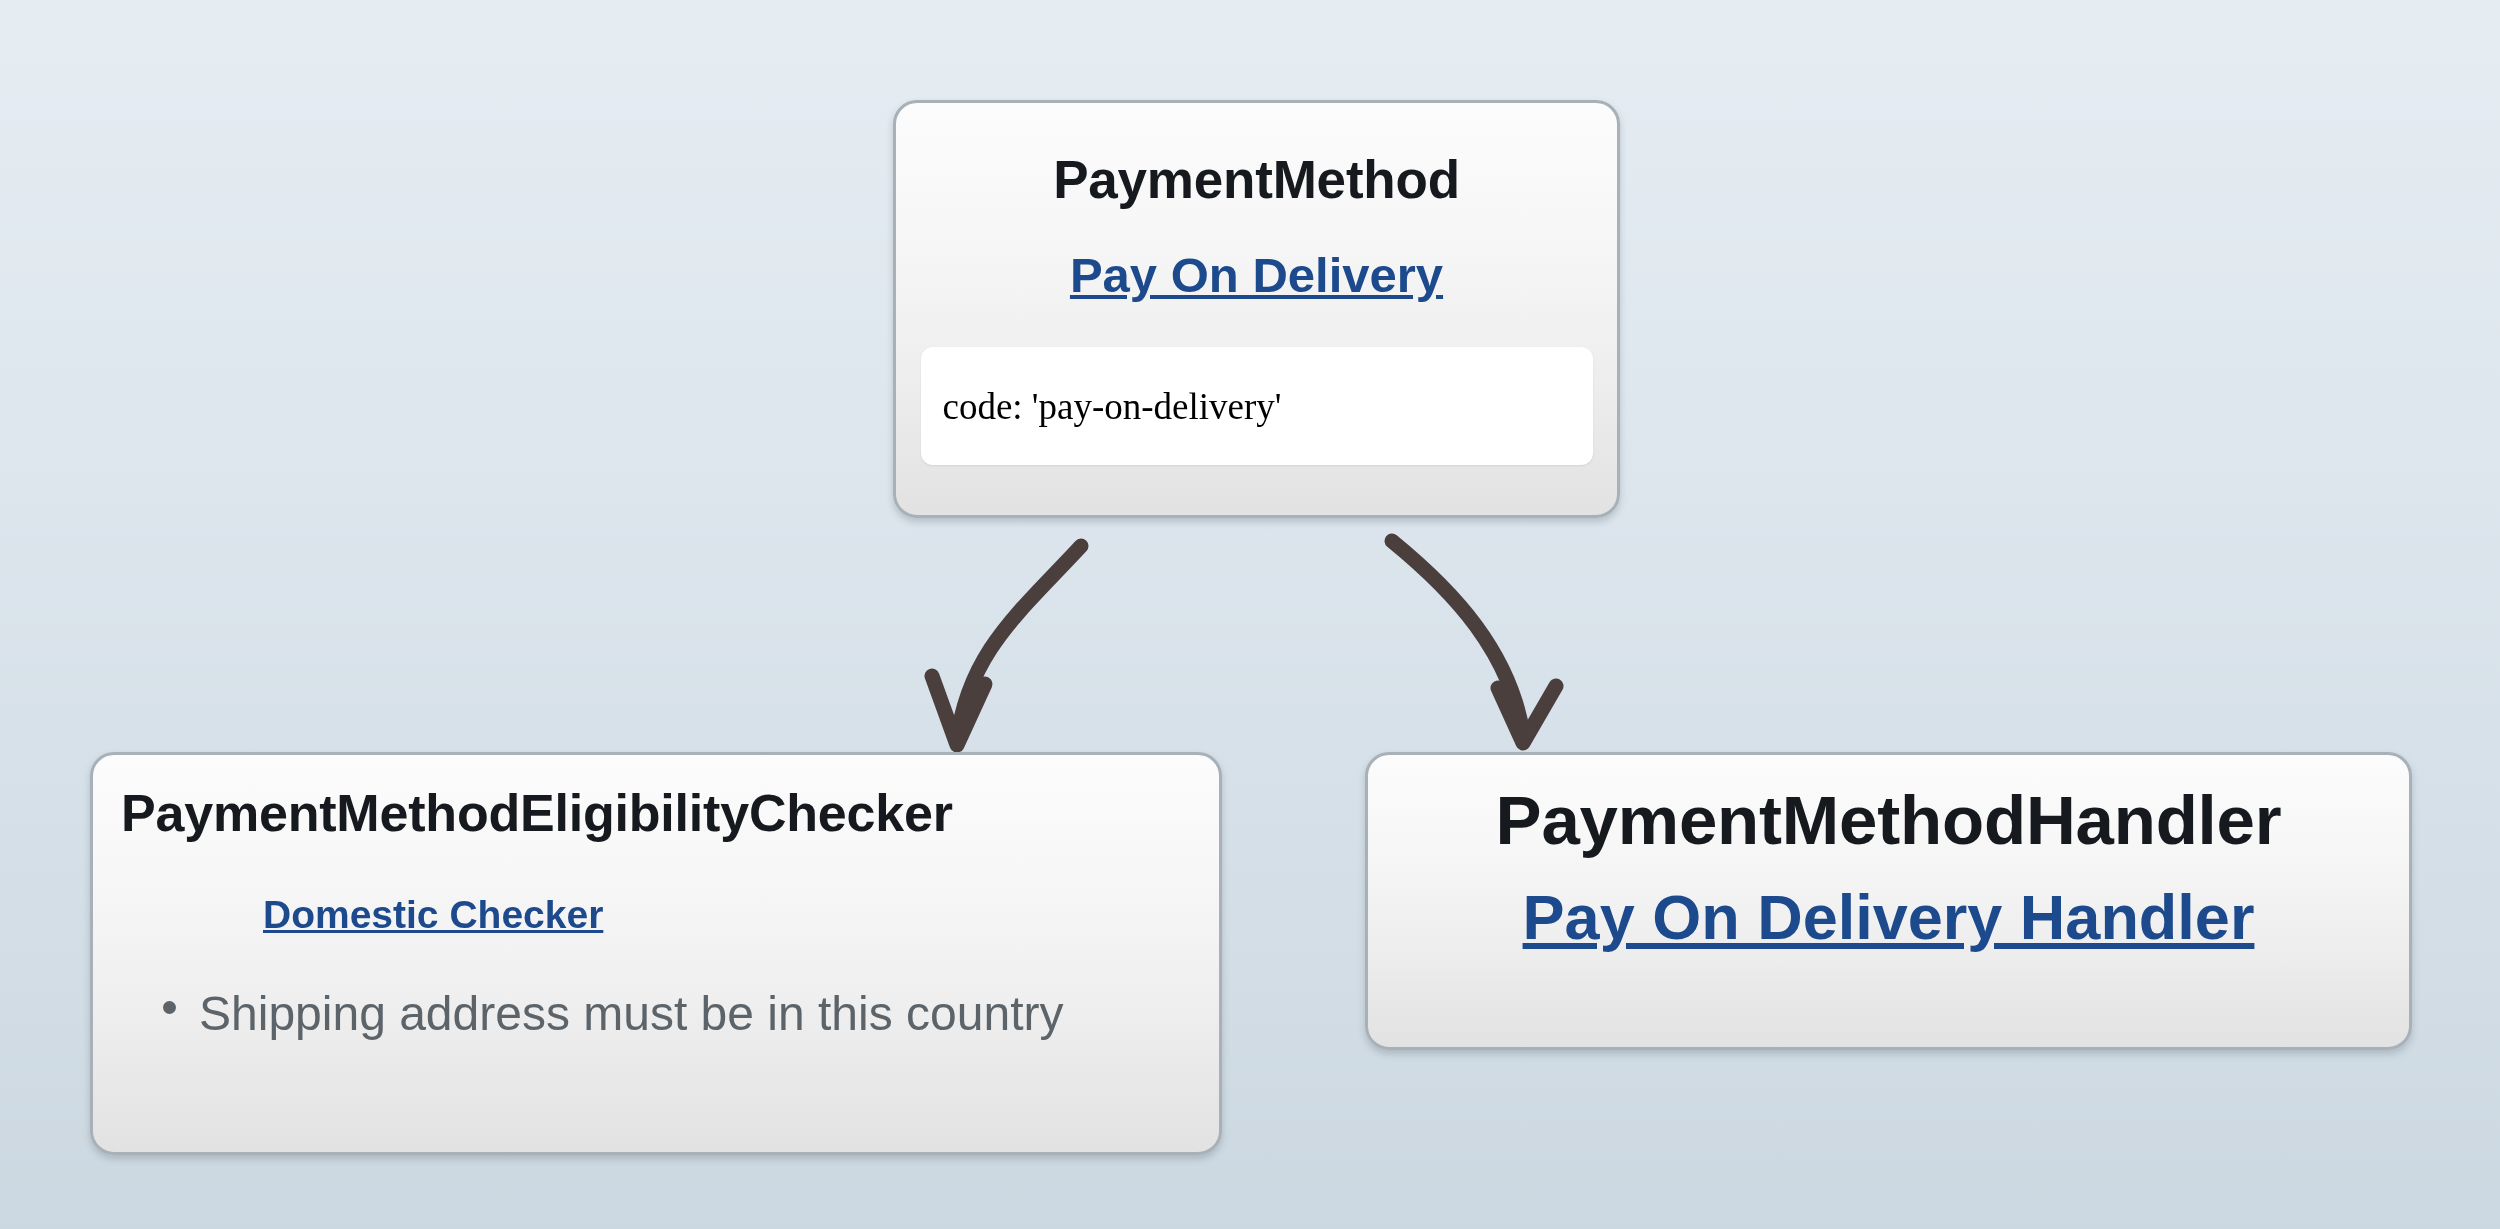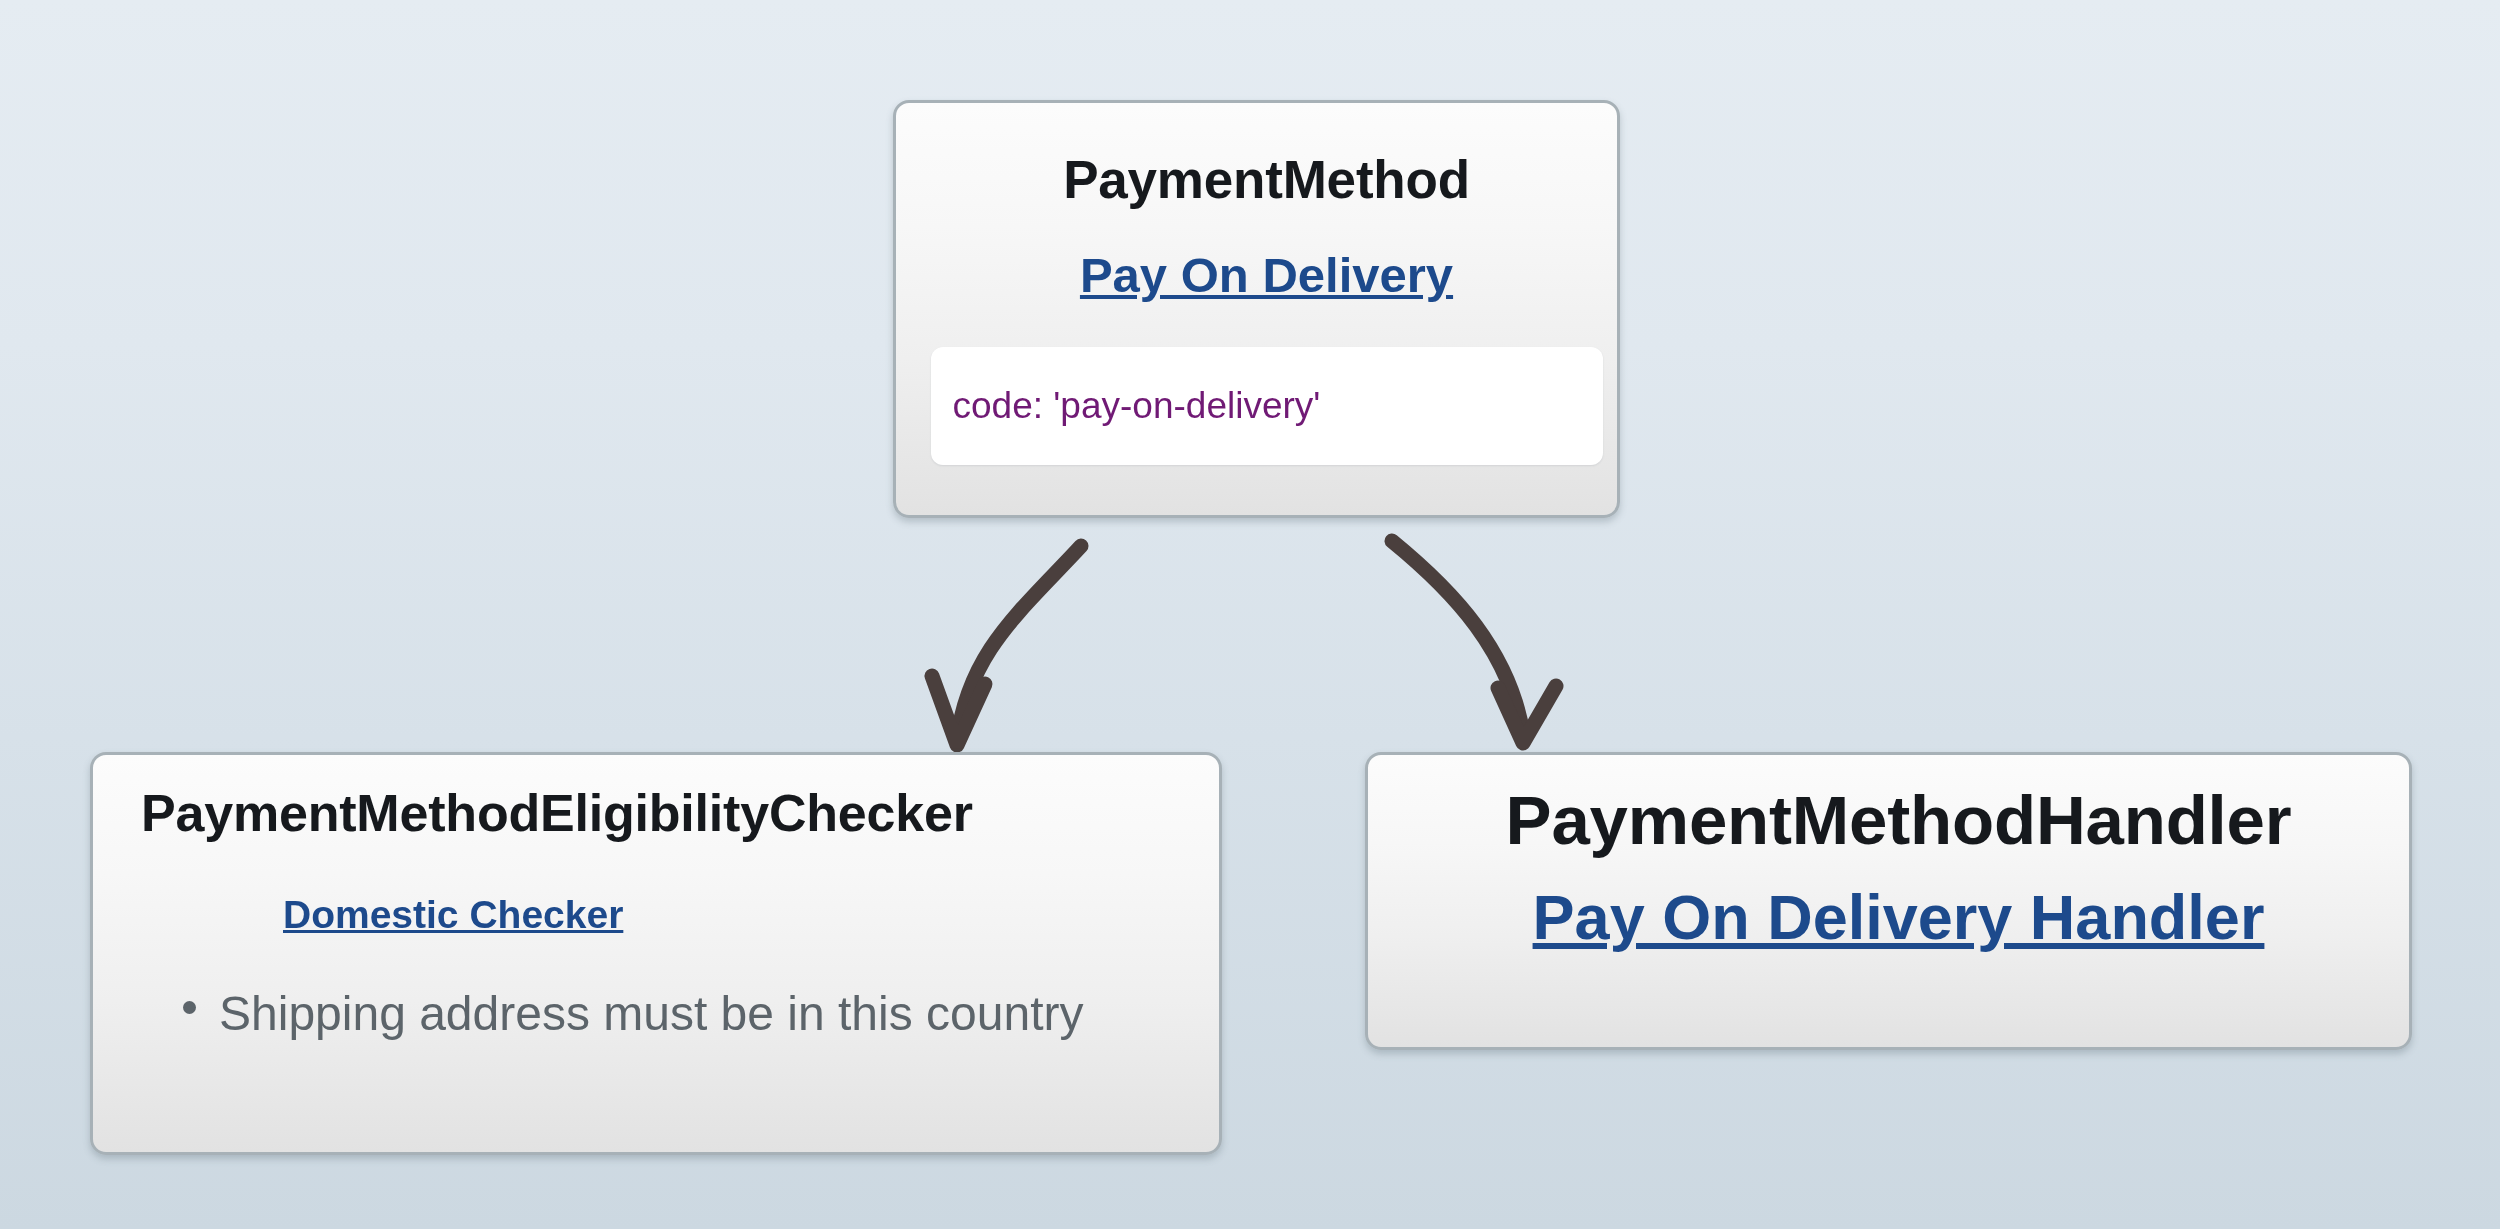--- a/index.html
+++ b/index.html
@@ -27,27 +27,26 @@
     width: 2500px;
     height: 1229px;
     pointer-events: none;
   }
 
   
   .card {
     position: absolute;
     box-sizing: border-box;
     border: 3px solid #a7b1b7;
-    border-radius: 16px;
+    border-radius: 24px;
     background: linear-gradient(180deg, #fcfcfc 0%, #f7f7f7 30%, #efefef 62%, #e2e2e2 100%);
     box-shadow: 0 4px 7px rgba(90,105,115,0.30);
     display: flex;
     flex-direction: column;
     align-items: center;
-    padding-left: 20px;
   }
 
   .card-title {
     color: #16191d;
     font-weight: bold;
     letter-spacing: -0.2px;
     text-align: center;
     white-space: nowrap;
   }
 
@@ -83,23 +82,23 @@
     width: 672px;
     height: 118px;
     background: #ffffff;
     border-radius: 12px;
     display: flex;
     align-items: center;
     justify-content: flex-start;
     box-shadow: 0 1px 2px rgba(120,130,140,0.18);
   }
   .code-text {
-    font-family: Liberation Sans, sans-serif;
+    font-family: Liberation Serif, serif;
     font-size: 37px;
-    color: #701a75;
+    color: #000000;
     padding-left: 22px;
     white-space: pre;
     letter-spacing: 0px;
   }
 
   
   #card-eligibility-checker {
     left: 90px;
     top: 752px;
     width: 1132px;

